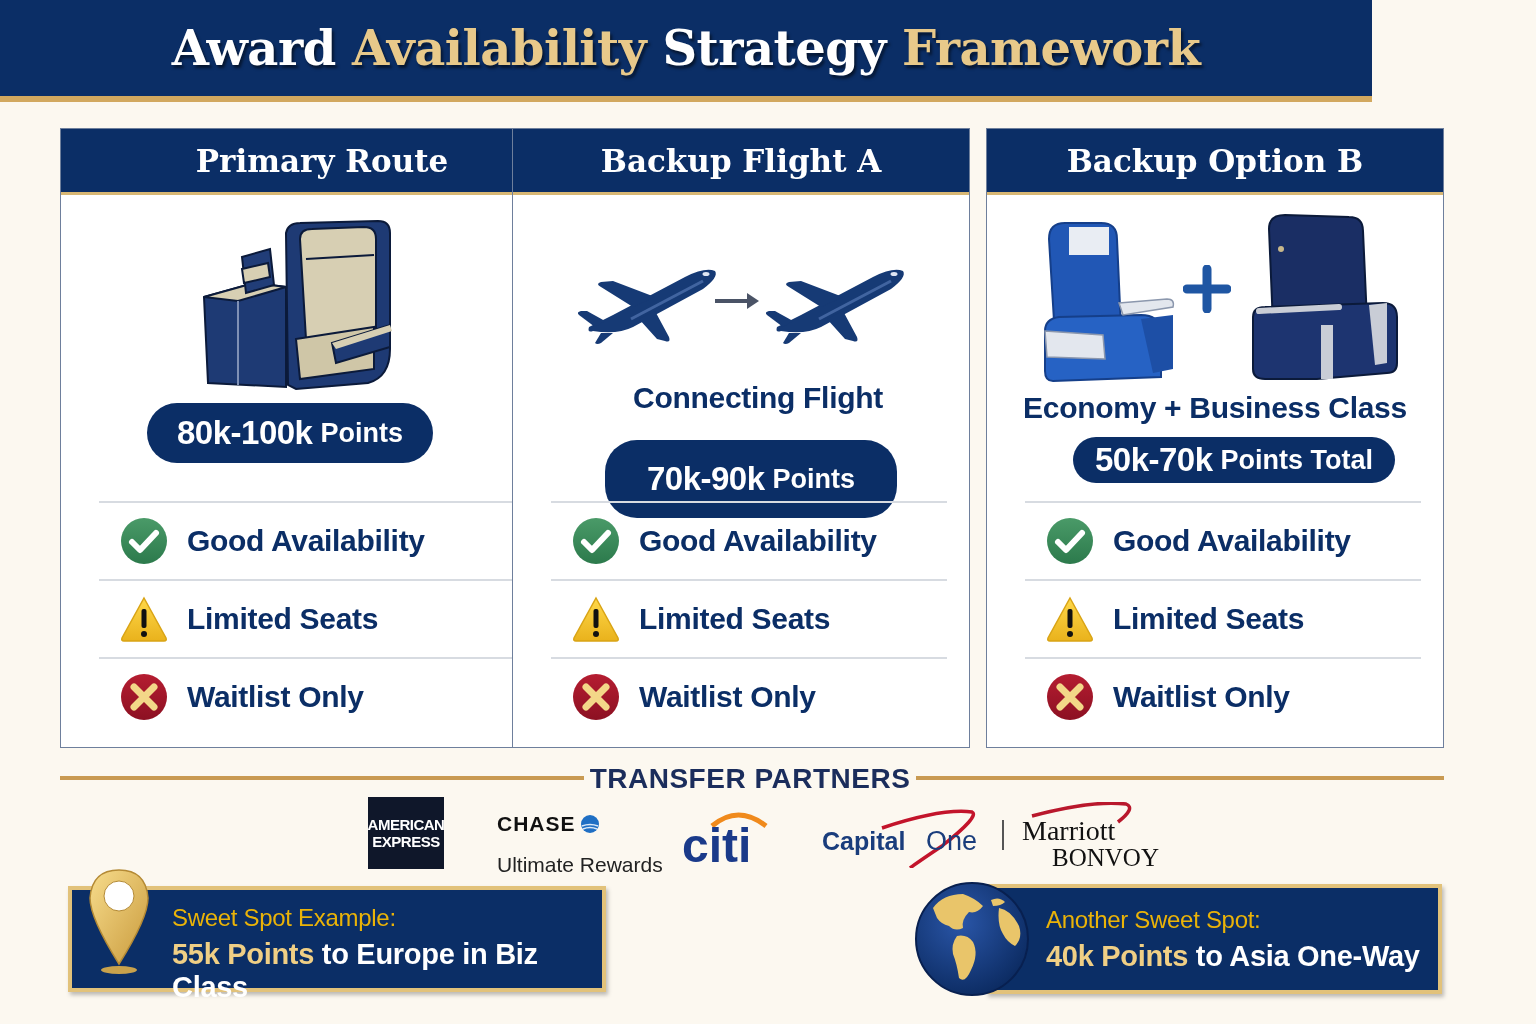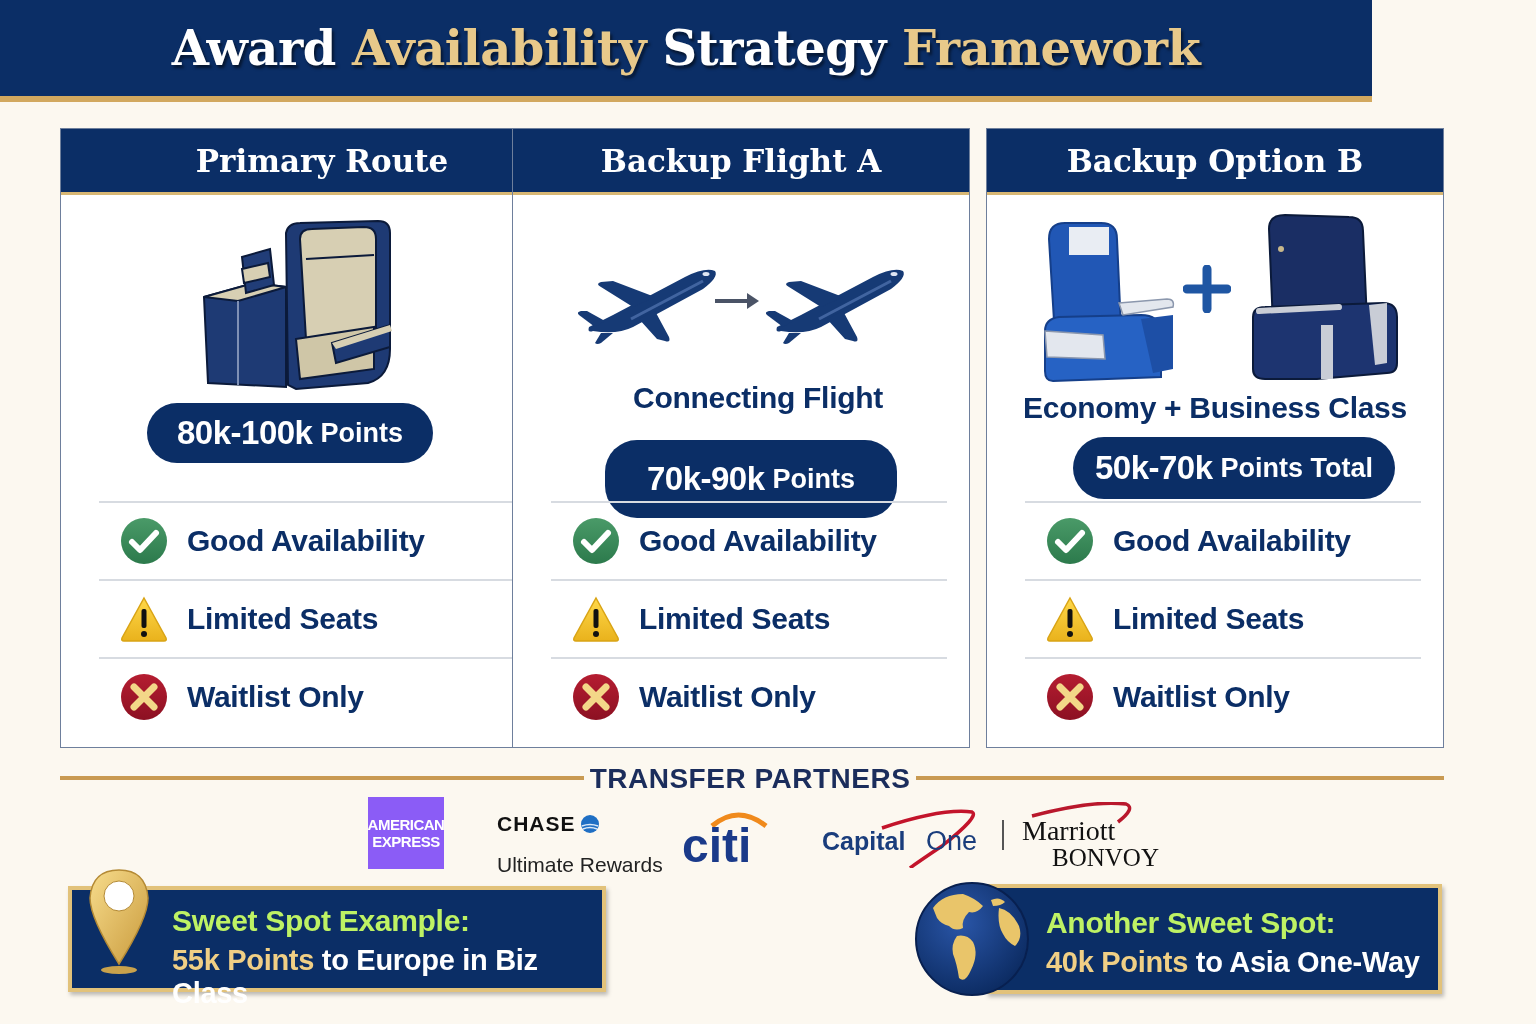--- a/index.html
+++ b/index.html
@@ -20,31 +20,31 @@
 
   .status-list { position: absolute; left: 38px; right: 22px; top: 372px; }
   .status-row { height: 78px; border-top: 2px solid #d7dbe1; display: flex; align-items: center; padding-left: 20px; }
   .status-row .label { color: #0b2e66; font-weight: bold; font-size: 30px; margin-left: 18px; letter-spacing: -0.3px; }
   .ico { width: 50px; height: 50px; flex: 0 0 50px; }
 
   .divider-line { position: absolute; top: 776px; height: 4px; background: #c99a52; }
   .tp-title { position: absolute; top: 763px; left: 585px; width: 330px; text-align: center; color: #1b2d5c; font-weight: bold; font-size: 28px; letter-spacing: 0.5px; }
 
   .logo { position: absolute; }
-  .amex { left: 368px; top: 797px; width: 76px; height: 72px; background: #8b5cf6; color: #fff; font-weight: bold; font-size: 15px; line-height: 17px; display: flex; flex-direction: column; align-items: center; justify-content: center; letter-spacing: -0.5px; }
+  .amex { left: 368px; top: 797px; width: 76px; height: 72px; background: #0f172a; color: #fff; font-weight: bold; font-size: 15px; line-height: 17px; display: flex; flex-direction: column; align-items: center; justify-content: center; letter-spacing: -0.5px; }
   .chase { left: 497px; top: 812px; color: #111; }
   .chase .c1 { font-weight: bold; font-size: 21px; letter-spacing: 1px; display: flex; align-items: center; }
   .chase .c2 { font-size: 21px; margin-top: 17px; color: #222; }
   .citi { left: 682px; top: 806px; width: 90px; height: 62px; }
   .capone { left: 822px; top: 806px; width: 170px; height: 62px; }
   .sep { left: 1002px; top: 820px; width: 2px; height: 30px; background: #555; }
   .marriott { left: 1022px; top: 802px; width: 160px; height: 70px; }
 
   .callout { position: absolute; background: #0b2e66; border: 4px solid #e2c27a; box-shadow: 2px 3px 4px rgba(0,0,0,0.25); }
-  .callout .line1 { color: #bef264; font-weight: bold; font-size: 30px; letter-spacing: -0.3px; }
+  .callout .line1 { color: #eab308; font-weight: normal; font-size: 24px; letter-spacing: -0.3px; }
   .callout .line2 { font-weight: bold; font-size: 29px; margin-top: 6px; letter-spacing: -0.3px; }
   .callout .line2 .gold { color: #f0cf85; }
   .callout .line2 .wh { color: #ffffff; }
 </style>
 </head>
 <body>
 
 <div class="header">
   <div class="title">
     <span class="w">Award</span>
@@ -208,21 +208,21 @@
     <svg style="position:absolute; left:210px; top:-6px;" width="150" height="172" viewBox="0 0 150 172">
       <path d="M18 16 Q18 2 34 2 L98 4 Q112 4 112 18 L116 108 L22 112 Z" fill="#1a2e64" stroke="#0b1a3a" stroke-width="2"></path>
       <circle cx="30" cy="36" r="3" fill="#c9b88b"></circle>
       <path d="M2 104 Q2 94 14 94 L132 90 Q146 90 146 104 L146 150 Q146 160 136 160 L66 166 L14 166 Q2 166 2 156 Z" fill="#1d3470" stroke="#0b1a3a" stroke-width="2"></path>
       <path d="M8 98 L88 94" stroke="#c9cdd6" stroke-width="6" stroke-linecap="round"></path>
       <path d="M70 112 L82 112 L82 166 L70 166 Z" fill="#c9cdd6"></path>
       <path d="M118 92 L136 90 L136 150 L124 152 Z" fill="#c9cdd6"></path>
     </svg>
   </div>
   <div class="subtitle" style="top:262px;">Economy + Business Class</div>
-  <div class="pill" style="left:86px; top:308px; width:322px; height:62px;">
+  <div class="pill" style="left:86px; top:308px; width:322px; height:46px;">
     <span class="big">50k-70k</span>
     <span class="small">Points Total</span>
   </div>
   <div class="status-list">
     <div class="status-row">
       <svg class="ico">
           <use href="#sym-check"></use>
         </svg>
       <span class="label">Good Availability</span>
     </div>

